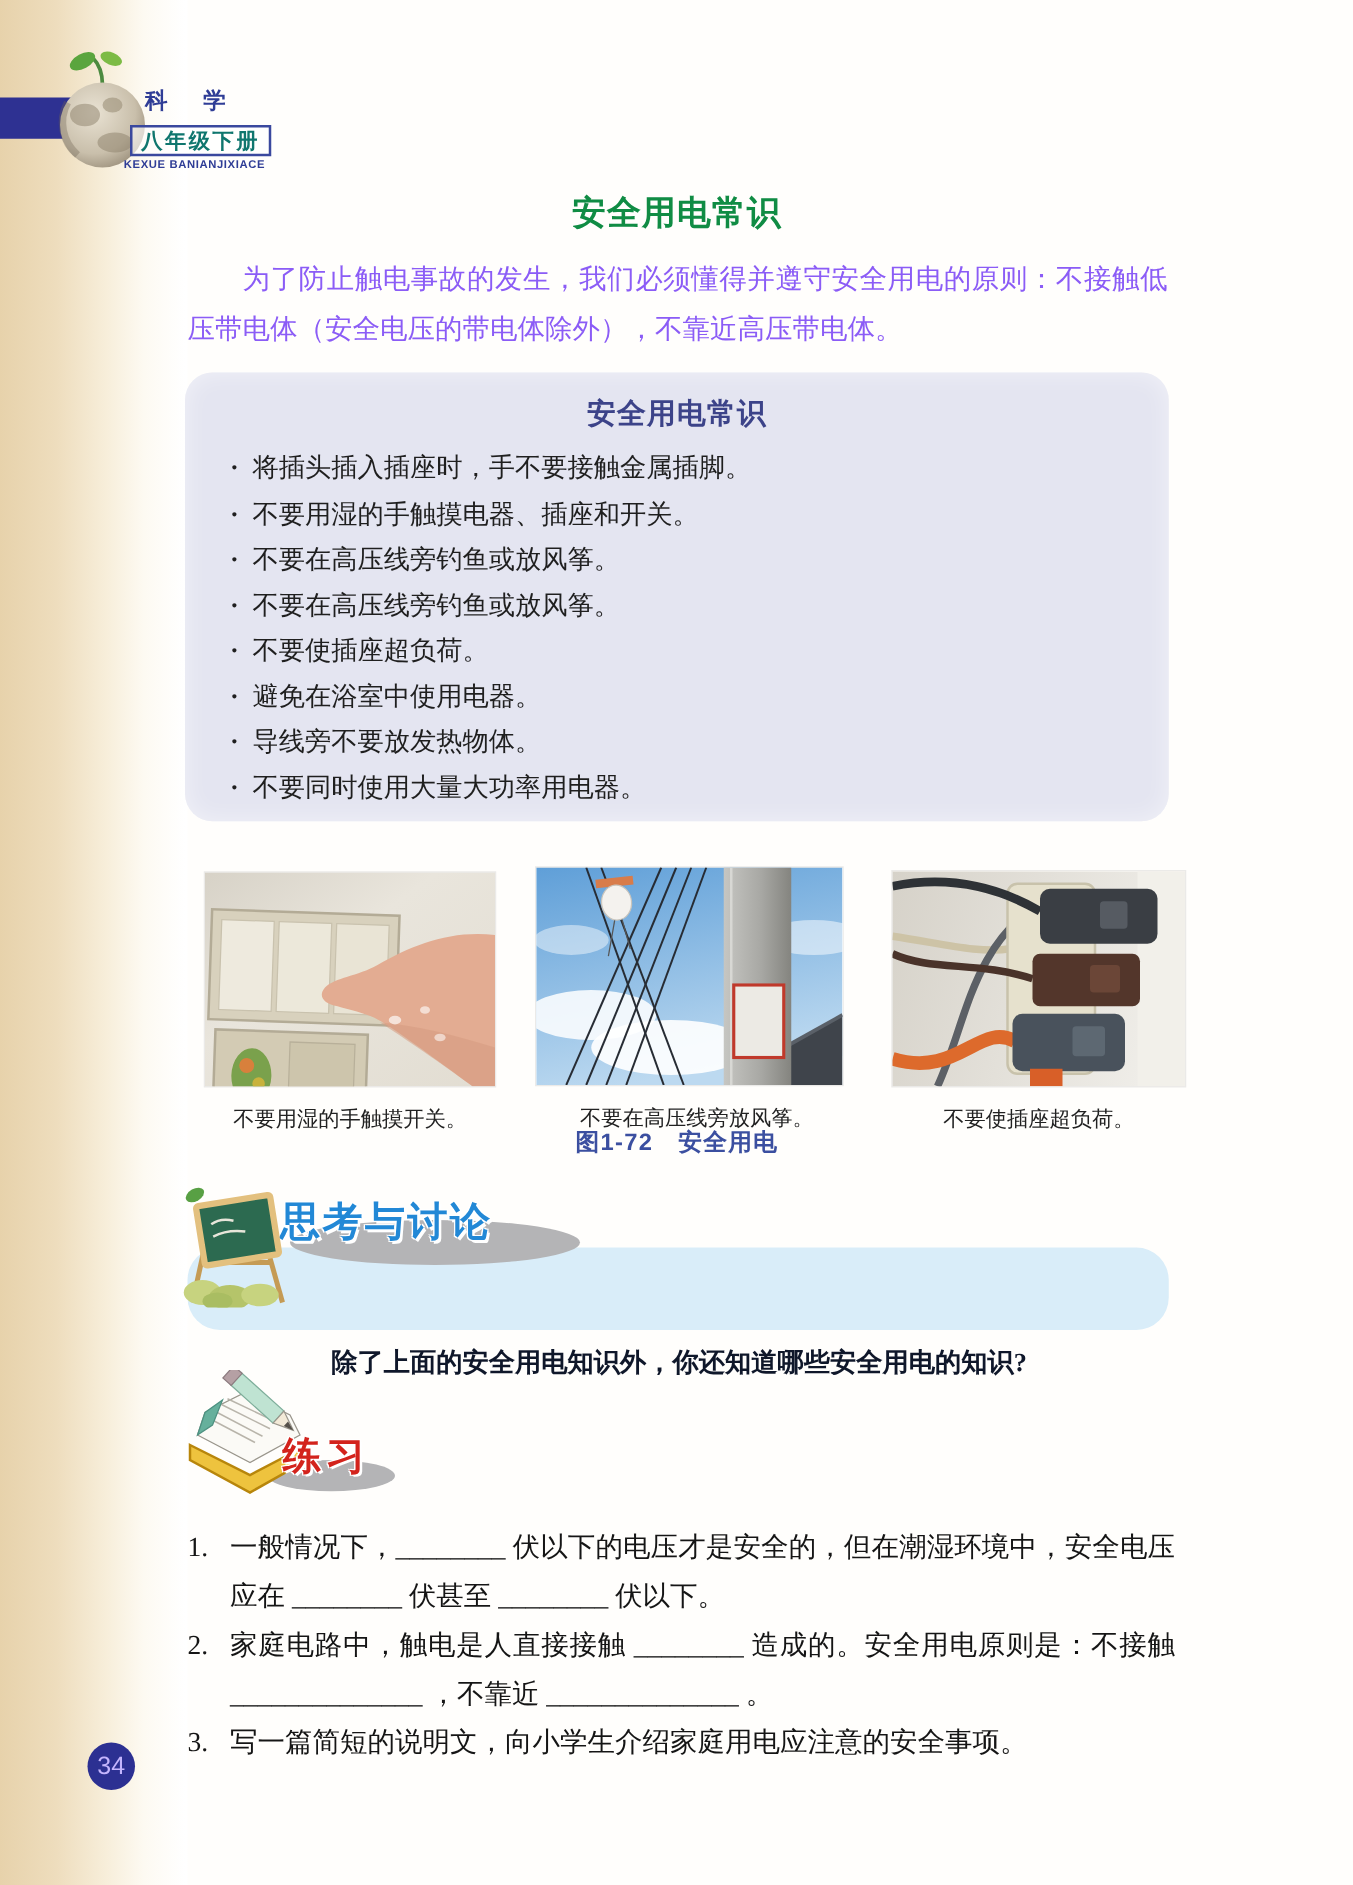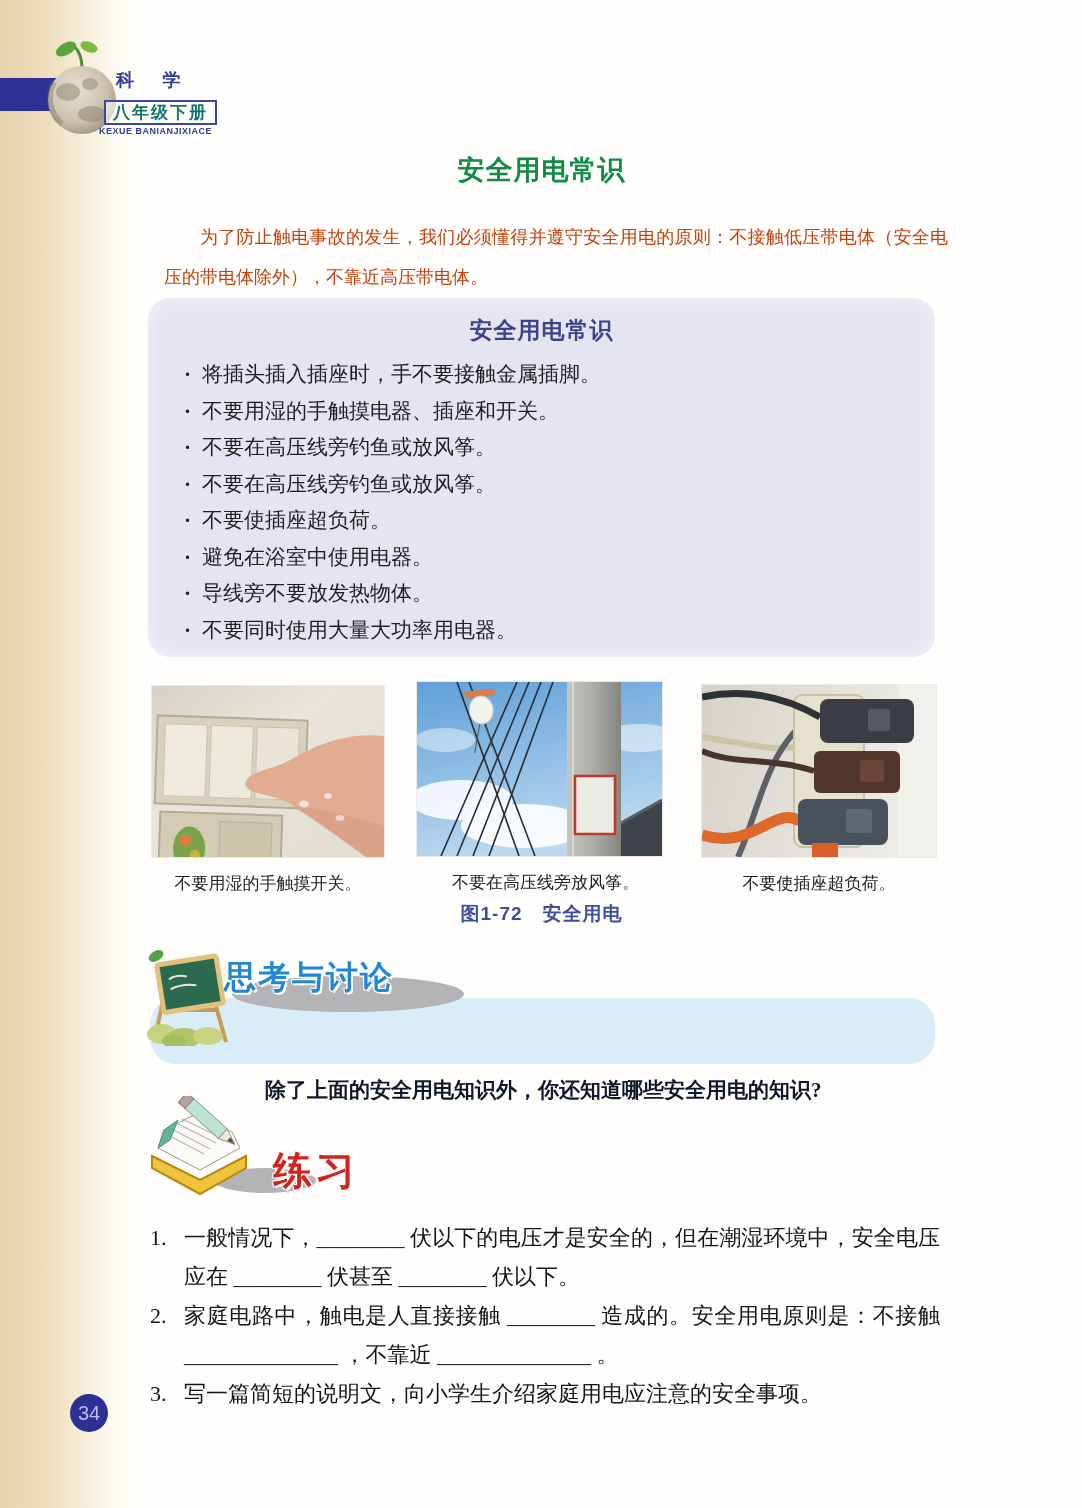--- a/index.html
+++ b/index.html
@@ -13,50 +13,50 @@
   .hdr-subject{position:absolute;left:116px;top:68px;font-family:"Liberation Serif",serif;
     font-size:18px;font-weight:bold;color:#2f3d96;letter-spacing:12px;white-space:nowrap;}
   .hdr-grade{position:absolute;left:104px;top:100px;border:2px solid #3a489e;color:#0f766e;
     font-family:"Liberation Serif",serif;font-size:17px;font-weight:bold;letter-spacing:2px;
     padding:0 7px;line-height:21px;background:rgba(255,255,255,.6);white-space:nowrap;}
   .hdr-series{position:absolute;left:99px;top:126px;font-family:"Liberation Sans",sans-serif;
     font-size:9px;font-weight:bold;color:#2f3d96;letter-spacing:.5px;white-space:nowrap;}
   
   .main-title{position:absolute;left:148px;top:152px;width:787px;margin:0;text-align:center;
     font-family:"Liberation Sans",sans-serif;font-size:27px;font-weight:bold;color:#108c44;letter-spacing:1px;}
-  .intro{position:absolute;left:150px;top:203px;width:784px;margin:14px;font-size:18px;line-height:40px;
-    color:#c2410c;text-indent:2em;text-align:justify;}
+  .intro{position:absolute;left:150px;top:203px;width:784px;margin:0;font-size:22px;line-height:40px;
+    color:#8b5cf6;text-indent:2em;text-align:justify;}
   
   .tips-box{position:absolute;left:148px;top:298px;width:787px;height:359px;background:#e4e5f1;
     border-radius:22px;box-shadow:inset 0 0 20px rgba(255,255,255,.5);}
   .tips-box h2{margin:0;padding-top:17px;text-align:center;font-family:"Liberation Sans",sans-serif;
     font-size:23px;font-weight:bold;color:#3c4389;letter-spacing:1px;}
   .tips-box ul{list-style:none;margin:10px 16px 0 0;padding:0 30px 0 36px;}
   .tips-box li{position:relative;padding-left:18px;font-size:21px;line-height:36.5px;color:#1f1f1f;}
   .tips-box li::before{content:"·";position:absolute;left:0;font-weight:bold;}
   
-  .photo-fig{position:absolute;margin:4px;}
+  .photo-fig{position:absolute;margin:16px;}
   .photo-fig svg{display:block;box-shadow:0 0 0 1px rgba(0,0,0,.08);}
   .photo-fig figcaption{margin-top:15px;text-align:center;font-size:17px;color:#222;white-space:nowrap;}
   .fig-caption{position:absolute;left:148px;top:901px;width:787px;text-align:center;
     font-family:"Liberation Sans",sans-serif;font-size:19px;font-weight:bold;color:#3b4fa0;letter-spacing:1px;}
   
   .disc-box{position:absolute;left:150px;top:998px;width:785px;height:66px;background:#d9edf9;border-radius:26px;}
   .disc-question{position:absolute;left:265px;top:1076px;width:640px;font-size:21px;color:#0f172a;font-weight:bold;}
   .disc-swoosh{position:absolute;left:232px;top:976px;width:232px;height:36px;background:#b4b4b6;border-radius:50%;}
   .disc-heading{position:absolute;left:224px;top:956px;font-family:Liberation Serif, serif;
     font-size:32px;font-weight:bold;color:#2288d6;letter-spacing:2px;
     text-shadow:1px 1px 0 #fff,-1px -1px 0 #fff,1px -1px 0 #fff,-1px 1px 0 #fff,2px 2px 0 #fff;}
   .disc-icon{position:absolute;left:146px;top:944px;width:92px;height:102px;}
   
   .prac-icon{position:absolute;left:144px;top:1096px;width:118px;height:106px;}
   .prac-shadow{position:absolute;left:214px;top:1168px;width:102px;height:25px;background:#b4b4b6;border-radius:50%;}
   .prac-heading{position:absolute;left:226px;top:1144px;font-family:"Liberation Sans",sans-serif;
-    font-size:39px;font-weight:bold;color:#d3231c;letter-spacing:4px;
-    text-shadow:1px 1px 0 #fff,-1px -1px 0 #fff,1px -1px 0 #fff,-1px 1px 0 #fff,2px 2px 0 #fff;margin-left:47px;}
+    font-size:31px;font-weight:bold;color:#d3231c;letter-spacing:4px;
+    text-shadow:1px 1px 0 #fff,-1px -1px 0 #fff,1px -1px 0 #fff,-1px 1px 0 #fff,2px 2px 0 #fff;}
   .exercises{position:absolute;left:148px;top:1218px;width:792px;margin:0;padding:0;list-style:none;}
   .exercises li{position:relative;padding-left:36px;font-size:22px;line-height:39px;color:#151515;text-align:justify;}
   .exercises .num{position:absolute;left:2px;}
   
   .page-badge{position:absolute;left:70px;top:1394px;width:38px;height:38px;border-radius:50%;
     background:#2c3092;color:#c4b5fd;font-family:"Liberation Sans",sans-serif;font-size:20px;
     display:flex;align-items:center;justify-content:center;}
 </style>
 </head>
 <body>

